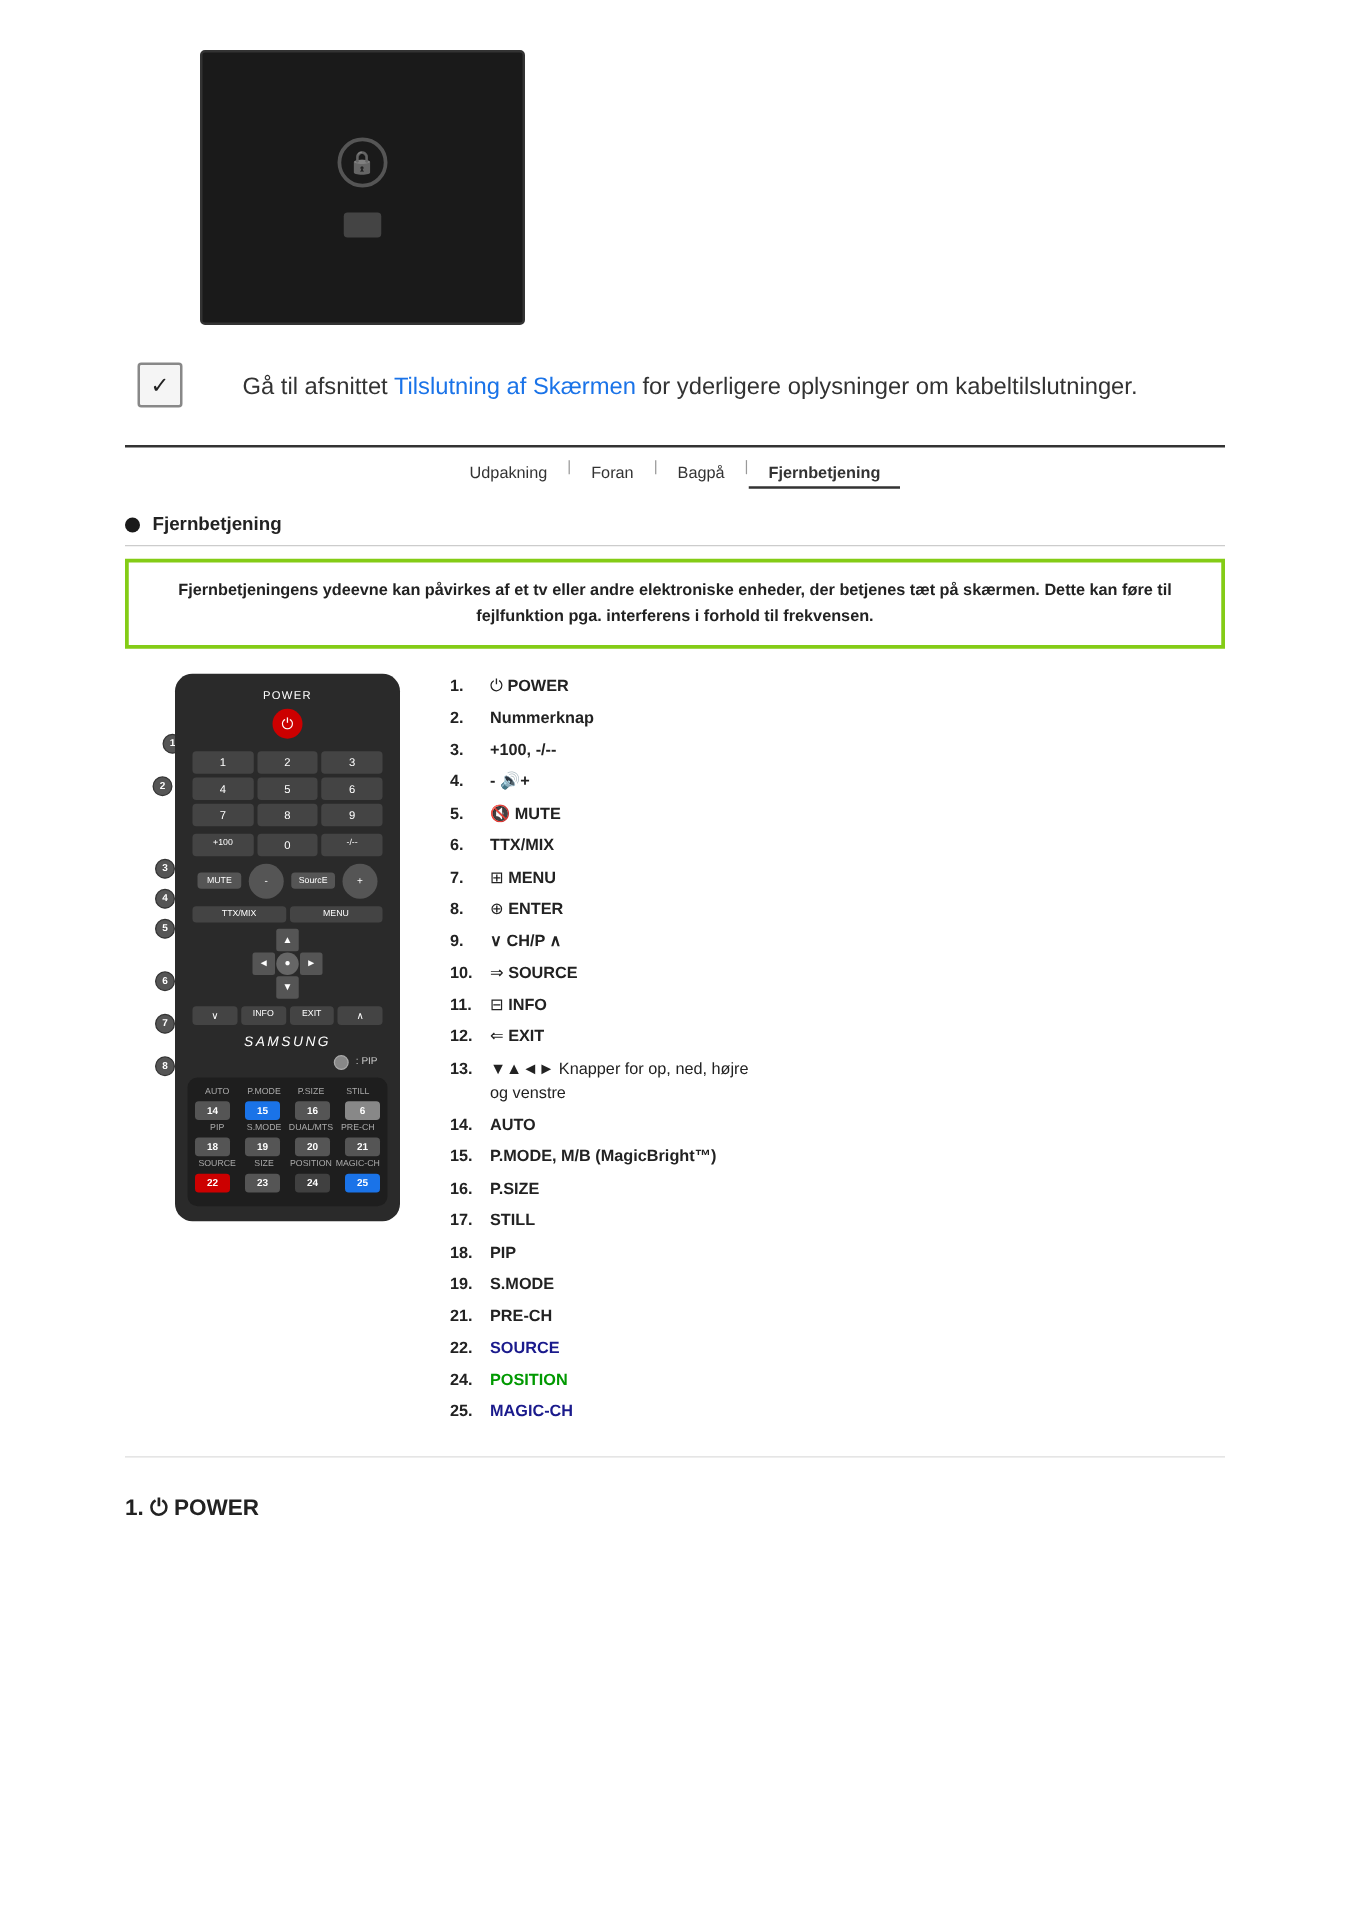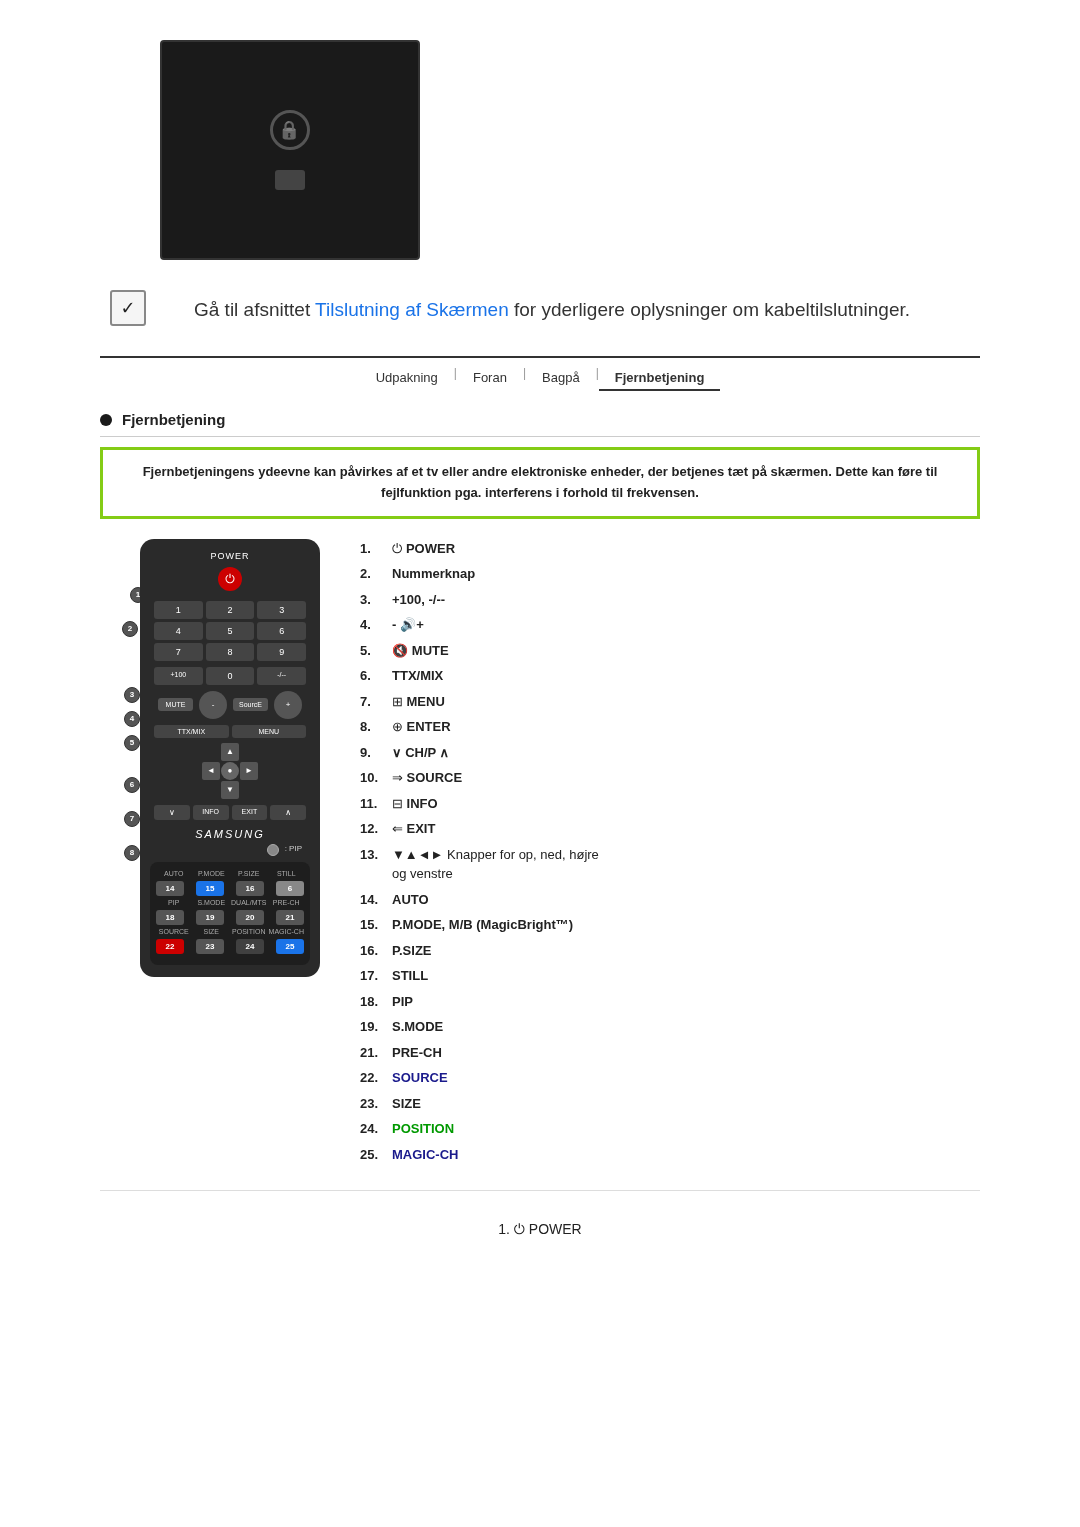--- a/index.html
+++ b/index.html
@@ -353,24 +353,23 @@
       color: #222;
     }
     .item-label.blue { color: #1a1a8c; font-weight: bold; }
     .item-label.green { color: #009900; font-weight: bold; }
 
     
     .bottom-section {
       margin-top: 30px;
     }
     .bottom-title {
-      font-weight: normal;
-      font-size: 14px;
+      font-weight: bold;
+      font-size: 18px;
       margin-bottom: 8px;
-      text-align: center;
     }
     .bottom-desc {
       font-size: 13px;
       color: #333;
       line-height: 1.6;
       padding-left: 20px;
     }
 
     hr.divider {
       border: none;
@@ -642,24 +641,20 @@
       </div>
       <div class="item-row">
         <span class="item-num">21.</span>
         <span class="item-label"><strong>PRE-CH</strong></span>
       </div>
       <div class="item-row">
         <span class="item-num">22.</span>
         <span class="item-label blue">SOURCE</span>
       </div>
       <div class="item-row">
-        <span class="item-num">23.</span>
-        <span class="item-label"><strong>SIZE</strong></span>
-      </div>
-      <div class="item-row">
         <span class="item-num">24.</span>
         <span class="item-label green">POSITION</span>
       </div>
       <div class="item-row">
         <span class="item-num">25.</span>
         <span class="item-label blue">MAGIC-CH</span>
       </div>
     </div>
   </div>
 

